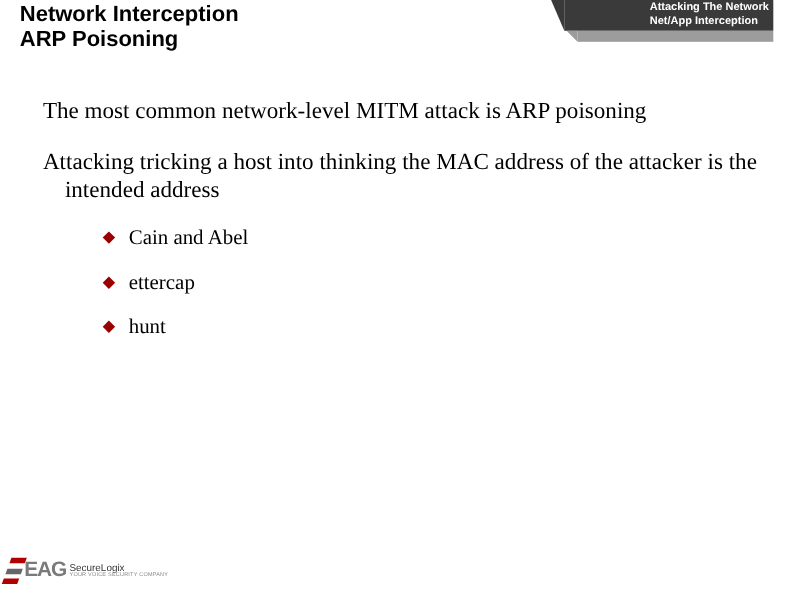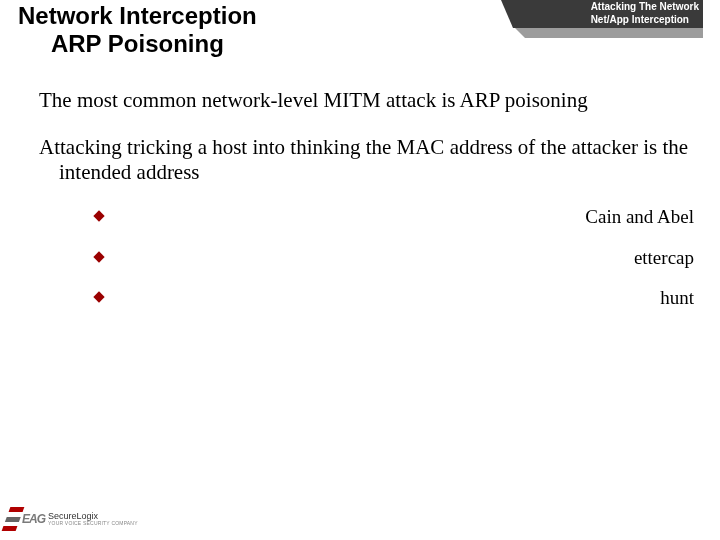--- a/index.html
+++ b/index.html
@@ -16,25 +16,24 @@
     position: relative;
     height: 60px;
     width: 100%;
   }
   .title {
     position: absolute;
     left: 18px;
     top: 2px;
     font-family: Verdana, Geneva, sans-serif;
     font-weight: 700;
-    font-size: 24px;
+    font-size: 20px;
     line-height: 1.15;
     color: #000;
     white-space: pre-line;
-    text-align: center;
   }
   .tag-wrap {
     position: absolute;
     right: 17px;
     top: 0;
     height: 42px;
     width: 190px;
   }
   .tag-top {
     position: absolute;
@@ -92,21 +91,20 @@
   }
   .para {
     margin: 0 0 22px 0;
     padding-left: 20px;
     text-indent: -20px;
   }
   .tool-list {
     list-style: none;
     margin: 6px 0 0 56px;
     padding: 0;
-    text-align: right;
   }
   .tool-list li {
     margin: 0 0 18px 0;
     font-size: 19px;
     position: relative;
     padding-left: 22px;
   }
   .diamond {
     position: absolute;
     left: 0;
@@ -137,22 +135,21 @@
   .logo-stripes span {
     height: 5px;
     background: #b00000;
     display: block;
   }
   .logo-stripes span:nth-child(2) { background: #666; }
   .logo-stripes span:nth-child(3) { background: #b00000; }
   .logo-eag {
     font-family: Arial, Helvetica, sans-serif;
     font-weight: 900;
-    font-style: italic;
-    font-size: 12px;
+    font-size: 19px;
     color: #7a7a7a;
     letter-spacing: -1px;
   }
   .logo-sub {
     display: flex;
     flex-direction: column;
     margin-left: 3px;
     line-height: 1;
   }
   .logo-sl {

